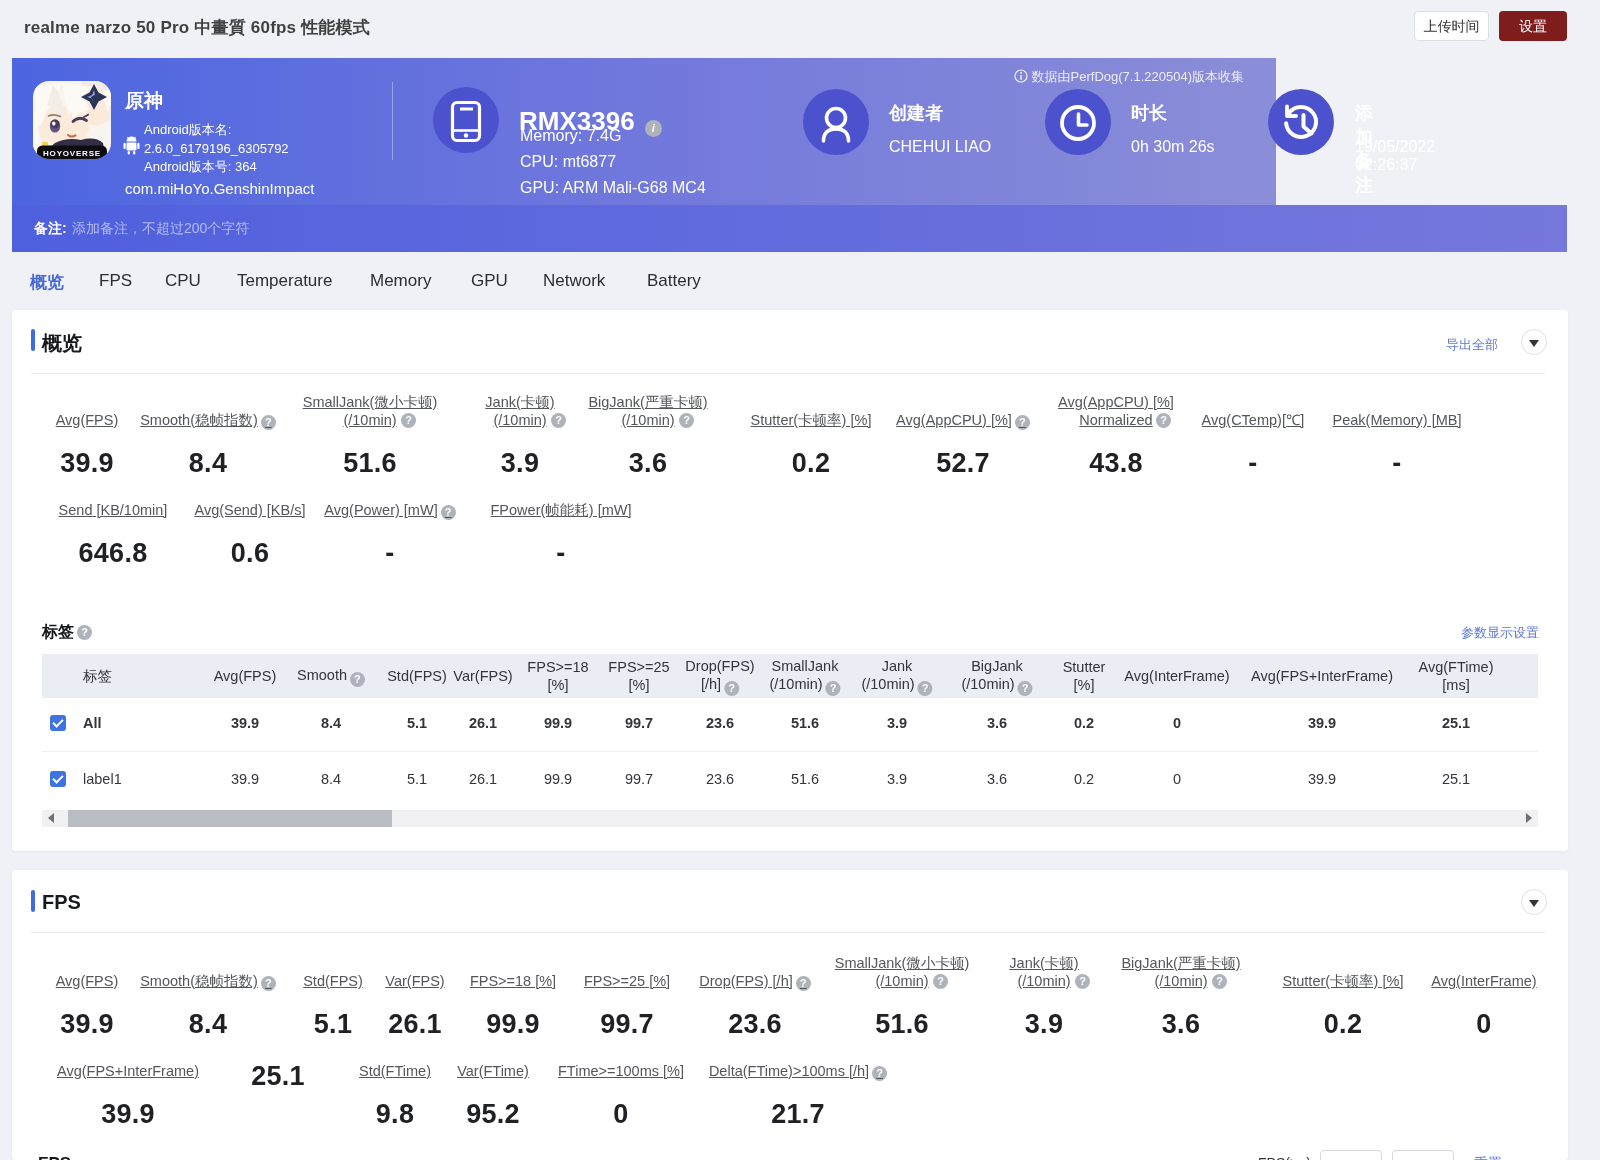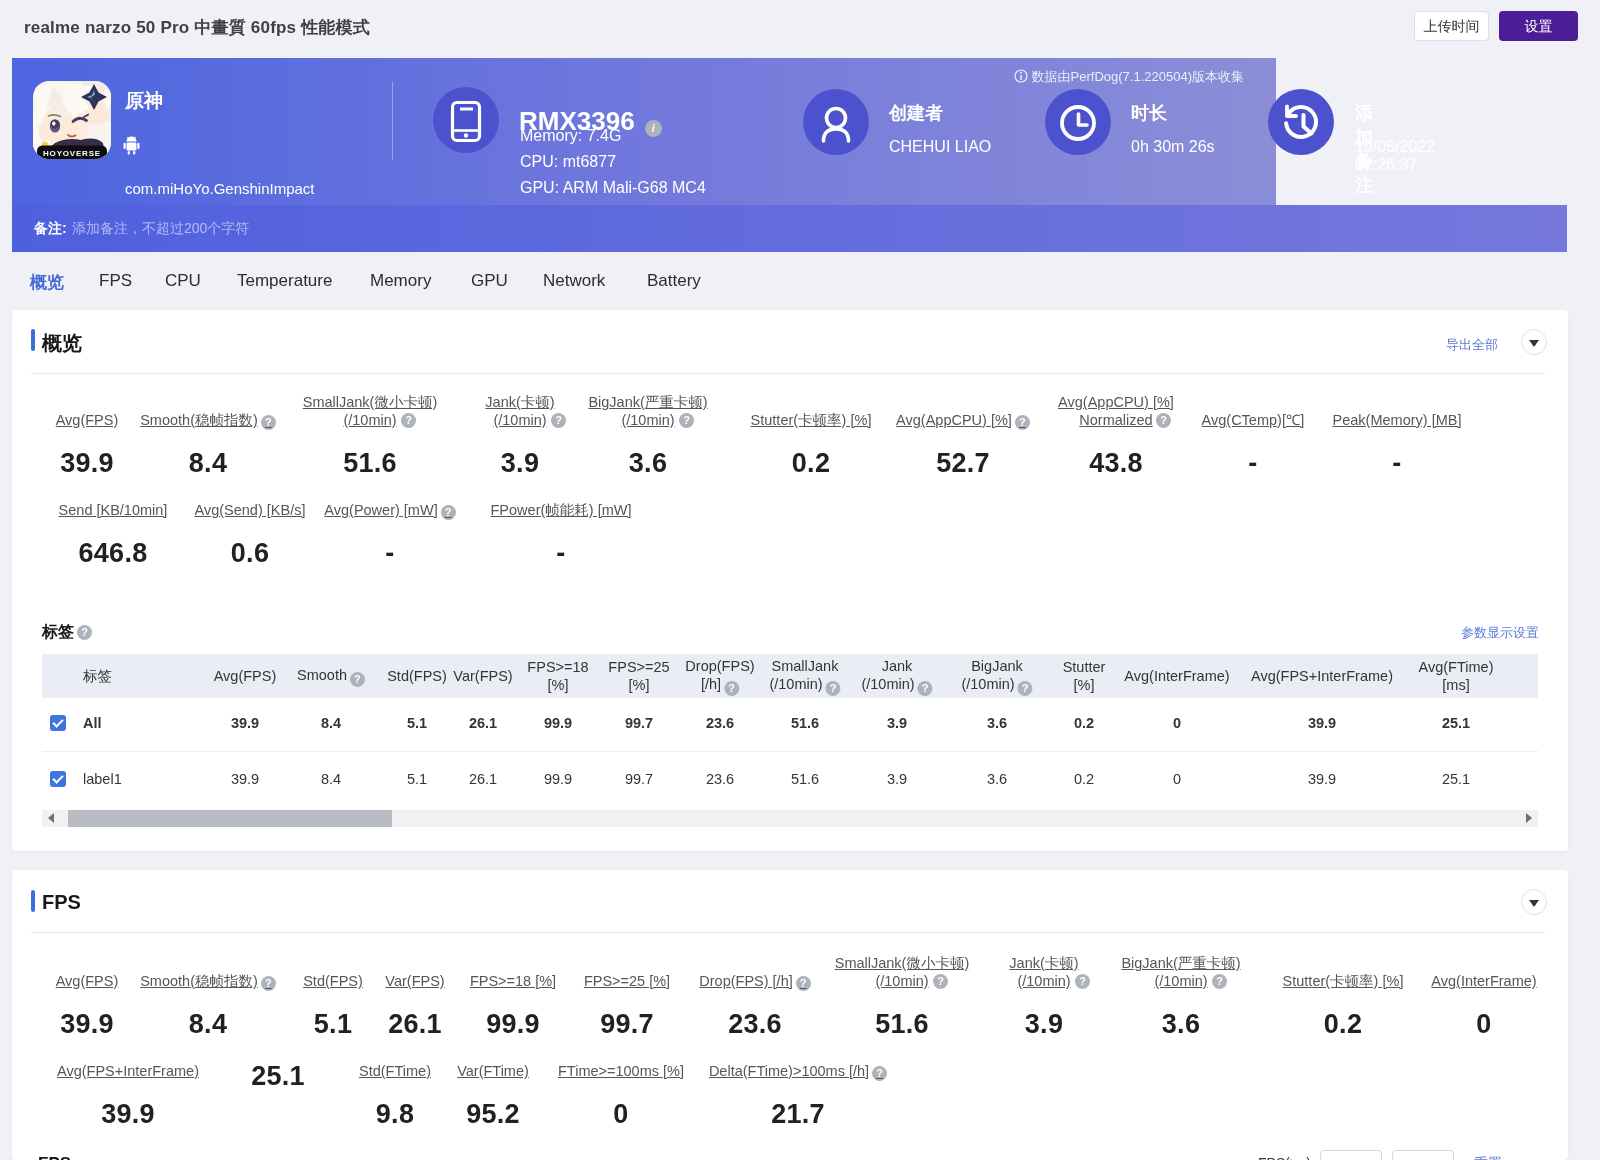--- a/index.html
+++ b/index.html
@@ -3,21 +3,21 @@
 <meta charset="utf-8">
 <style>
 * { margin:0; padding:0; box-sizing:border-box; }
 html,body { width:1600px; height:1160px; }
 body { font-family:"Liberation Sans",sans-serif; background:#f0f1f6; position:relative; overflow:hidden; color:#1f1f1f; }
 
 
 .pagetitle { position:absolute; left:24px; top:16px; font-size:17px; font-weight:bold; color:#404040; letter-spacing:0.2px; }
 .btn { position:absolute; height:30px; line-height:28px; text-align:center; font-size:14px; border-radius:4px; }
 .btn-white { left:1414px; top:11px; width:75px; background:#fff; border:1px solid #dcdfe6; color:#333; }
-.btn-blue { left:1499px; top:11px; width:79px; background:#4c1d95; color:#fff; line-height:30px; }
+.btn-blue { left:1499px; top:11px; width:68px; background:#7f1d1d; color:#fff; line-height:30px; }
 
 
 .banner { position:absolute; left:12px; top:58px; width:1264px; height:194px; background:linear-gradient(90deg,#4c65e0 0%,#7379dc 52%,#8b8ed7 100%); }
 .remark { position:absolute; left:12px; top:205px; width:1555px; height:47px; background:linear-gradient(90deg,#4f60de 0%,#7678dc 100%); }
 .remark .lbl { position:absolute; left:22px; top:15px; font-size:14px; font-weight:bold; color:#fff; }
 .remark .ph { position:absolute; left:60px; top:15px; font-size:14px; color:rgba(255,255,255,0.55); }
 
 .gicon { position:absolute; left:21px; top:23px; width:78px; height:78px; border-radius:16px; overflow:hidden; }
 .gname { position:absolute; left:113px; top:30px; font-size:19px; font-weight:bold; color:#fff; }
 .gver { position:absolute; left:132px; top:63px; font-size:13px; color:#fff; line-height:18.5px; }
@@ -101,20 +101,21 @@
     <path d="M14 58 Q20 63 18 71 L8 67 Q10 60 14 58 Z" fill="#fdfaf6"></path>
     <path d="M61 3 L65.5 11.5 L74 16 L65.5 20.5 L61 29 L56.5 20.5 L48 16 L56.5 11.5 Z" fill="#2b3359"></path>
     <path d="M61 9 L62 13.8 L58 16 L61 23 L59 17.5 L54 16 L59.2 14 Z" fill="#93a0cc"></path>
     <circle cx="12" cy="64" r="3.4" fill="#f2d44e"></circle>
     <circle cx="17.5" cy="66.5" r="2.6" fill="#f2d44e"></circle>
     <circle cx="8" cy="67.5" r="2.4" fill="#e8c83e"></circle>
     <rect x="4" y="64.5" width="70" height="13.5" rx="5.5" fill="#0c0c11"></rect>
     <text x="39" y="74.6" text-anchor="middle" font-family="Liberation Sans" font-size="8" font-weight="bold" fill="#fff" letter-spacing="0.8">HOYOVERSE</text>
   </svg></div>
   <div class="gname">原神</div>
+  <div class="gver">Android版本名:<br>2.6.0_6179196_6305792<br>Android版本号: 364</div>
   <svg width="17" height="19" viewBox="0 0 17 19" style="position:absolute; left:111px; top:78px;">
       <g fill="#fff">
         <path d="M3.5 5.5 A5 5 0 0 1 13.5 5.5 Z"></path>
         <line x1="4.5" y1="1" x2="5.8" y2="3.2" stroke="#fff" stroke-width="1.1"></line>
         <line x1="12.5" y1="1" x2="11.2" y2="3.2" stroke="#fff" stroke-width="1.1"></line>
         <rect x="3.5" y="6.5" width="10" height="8" rx="1.2"></rect>
         <rect x="0.5" y="6.8" width="2.2" height="6.2" rx="1.1"></rect>
         <rect x="14.3" y="6.8" width="2.2" height="6.2" rx="1.1"></rect>
         <rect x="4.7" y="15" width="2.2" height="3.6" rx="1.1"></rect>
         <rect x="10.1" y="15" width="2.2" height="3.6" rx="1.1"></rect>

